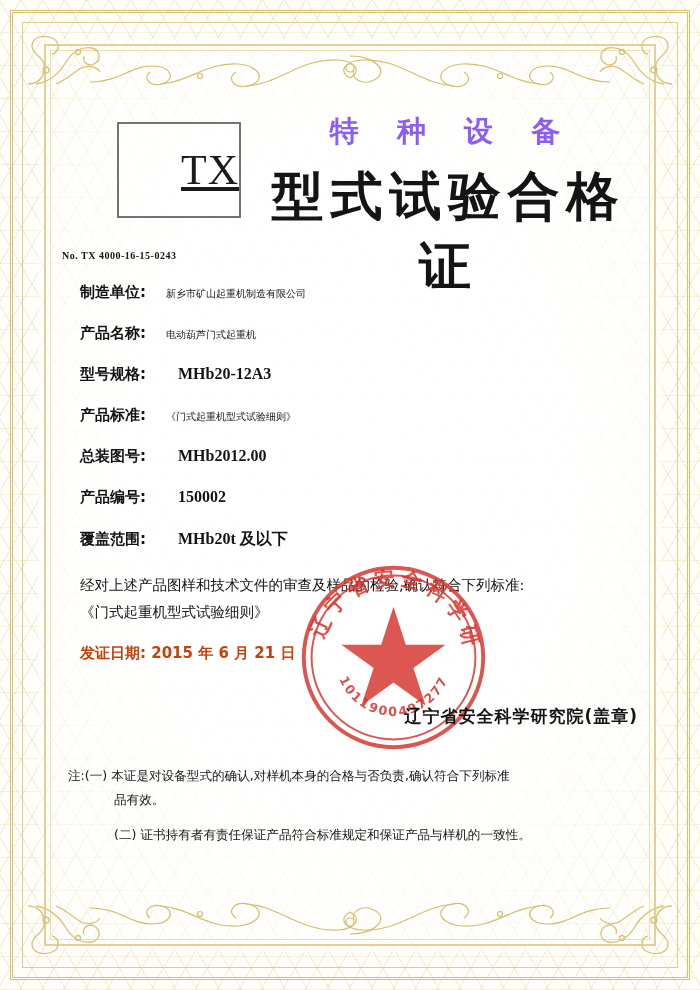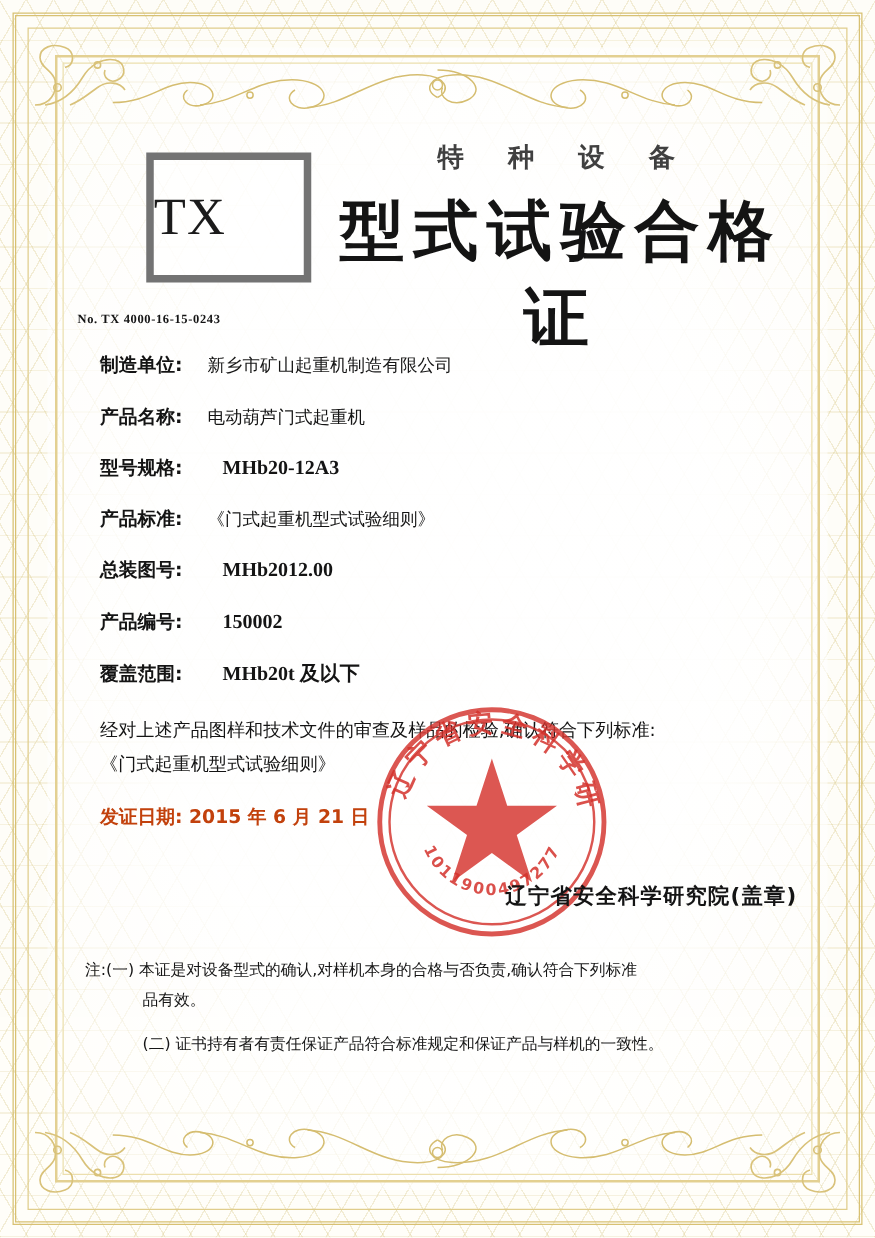--- a/index.html
+++ b/index.html
@@ -106,46 +106,47 @@
     position: relative;
     height: 140px;
   }
 
   .tx-box {
     position: absolute;
     left: 55px;
     top: 26px;
     width: 120px;
     height: 92px;
-    border: 6px solid #737373;
+    border: 2px solid #737373;
     background: rgba(255,255,255,0.55);
     display: flex;
     align-items: center;
-    justify-content: flex-start;
+    justify-content: flex-end;
+    text-decoration: underline;
   }
   .tx-box .tx-text {
     font-family: "Liberation Serif", serif;
     font-size: 42px;
     letter-spacing: 1px;
     color: #1b1b1b;
   }
 
   .titles {
     position: absolute;
     left: 190px;
     right: 0;
     top: 16px;
     text-align: center;
   }
   .title-1 {
     font-family: "DejaVu Sans", sans-serif;
-    font-size: 21px;
+    font-size: 29px;
     font-weight: 700;
     letter-spacing: 14px;
-    color: #404040;
+    color: #8b5cf6;
     padding-left: 14px;
   }
   .title-2 {
     font-family: "DejaVu Sans", sans-serif;
     font-size: 52px;
     font-weight: 700;
     letter-spacing: 7px;
     color: #141414;
     margin-top: 10px;
     padding-left: 7px;
@@ -173,21 +174,21 @@
   }
   .field-label {
     font-family: "DejaVu Sans", sans-serif;
     font-weight: 700;
     font-size: 15px;
     color: #141414;
     white-space: nowrap;
   }
   .field-value {
     font-family: Liberation Sans, sans-serif;
-    font-size: 14px;
+    font-size: 10px;
     color: #141414;
     margin-left: 8px;
     white-space: nowrap;
   }
   .field-value.serif {
     font-family: "Liberation Serif", serif;
     font-size: 16px;
     font-weight: 700;
     margin-left: 20px;
   }

